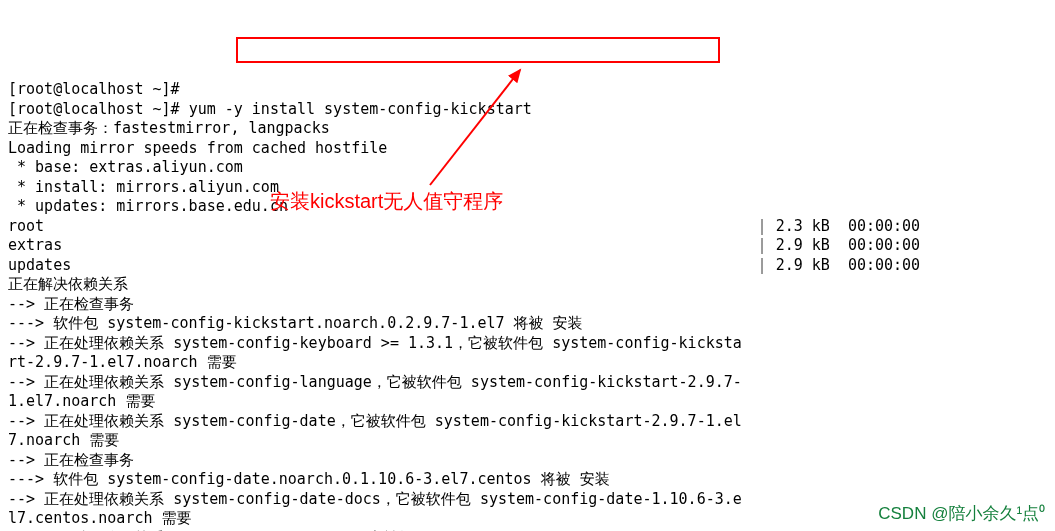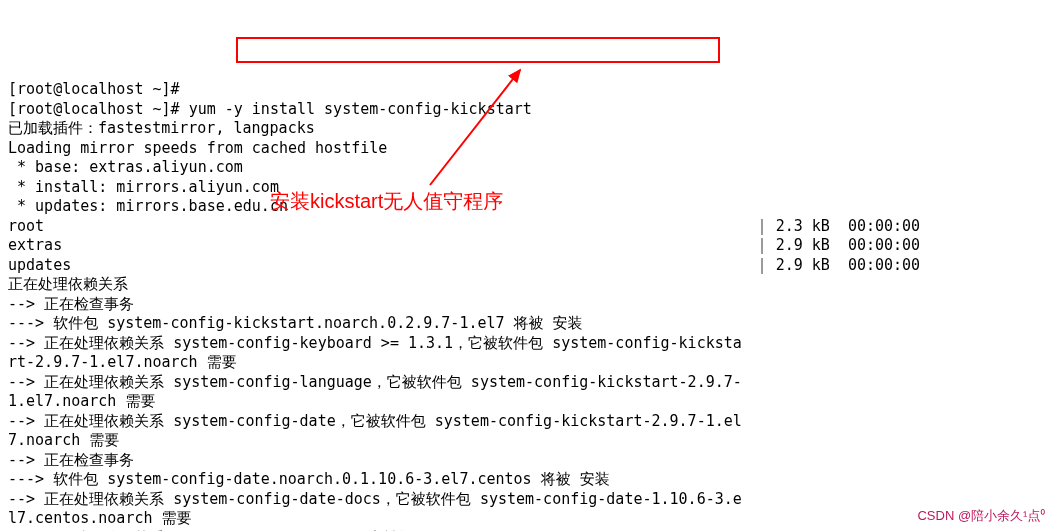--- a/index.html
+++ b/index.html
@@ -1,38 +1,38 @@
 <!DOCTYPE html>
 <html><head>
 <meta charset="utf-8">
 <style>
 body{margin:0;padding:0;font-family:"Consolas","Monaco",monospace;font-size:15px;line-height:1.3;background:#fff;color:#000;white-space:pre;overflow:hidden;width:1055px;height:531px;position:relative}
 .terminal{padding:2px 8px}
 .box{border:2px solid red;display:inline-block;position:absolute;left:236px;top:37px;width:480px;height:22px}
 .arrow{position:absolute;left:420px;top:60px;pointer-events:none}
 .annot{position:absolute;left:270px;top:188px;color:red;font-family:Liberation Sans, sans-serif;font-size:20px;white-space:nowrap}
 .sep{color:#666}
-.watermark{position:absolute;right:10px;bottom:6px;color:#be185d;font-size:13px;font-family:sans-serif}
+.watermark{position:absolute;right:10px;bottom:6px;color:#15803d;font-size:17px;font-family:sans-serif}
 </style>
 </head>
 <body>
 
 
 <div class="terminal">
 <span>[root@localhost ~]# </span>
 <span>[root@localhost ~]# </span><span>yum -y install system-config-kickstart</span>
-<span>已加载插件：fastestmirror, langpacks</span>
+<span>正在检查事务：fastestmirror, langpacks</span>
 <span>Loading mirror speeds from cached hostfile</span>
 <span> * base: extras.aliyun.com</span>
 <span> * install: mirrors.aliyun.com</span>
 <span> * updates: mirrors.base.edu.cn</span>
 <span>root</span>                                                                               <span class="sep">|</span> <span>2.3 kB</span>  <span>00:00:00</span>
 <span>extras</span>                                                                             <span class="sep">|</span> <span>2.9 kB</span>  <span>00:00:00</span>
 <span>updates</span>                                                                            <span class="sep">|</span> <span>2.9 kB</span>  <span>00:00:00</span>
-<span>正在处理依赖关系</span>
+<span>正在解决依赖关系</span>
 <span>--&gt; 正在检查事务</span>
 <span>---&gt; 软件包 system-config-kickstart.noarch.0.2.9.7-1.el7 将被 安装</span>
 <span>--&gt; 正在处理依赖关系 system-config-keyboard &gt;= 1.3.1，它被软件包 system-config-kicksta
 rt-2.9.7-1.el7.noarch 需要</span>
 <span>--&gt; 正在处理依赖关系 system-config-language，它被软件包 system-config-kickstart-2.9.7-
 1.el7.noarch 需要</span>
 <span>--&gt; 正在处理依赖关系 system-config-date，它被软件包 system-config-kickstart-2.9.7-1.el
 7.noarch 需要</span>
 <span>--&gt; 正在检查事务</span>
 <span>---&gt; 软件包 system-config-date.noarch.0.1.10.6-3.el7.centos 将被 安装</span>

